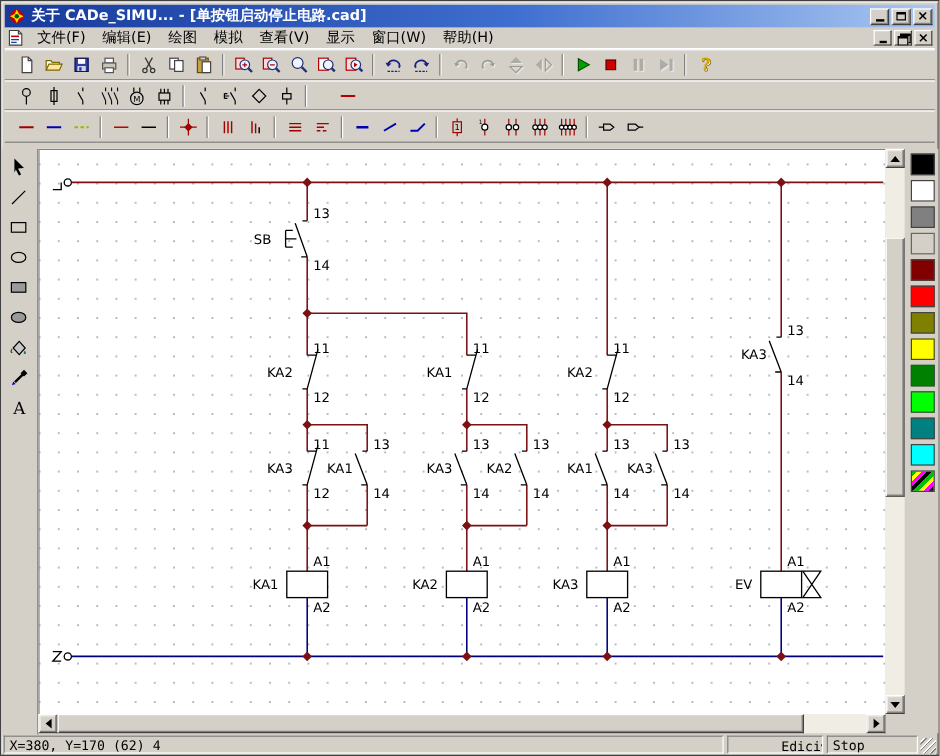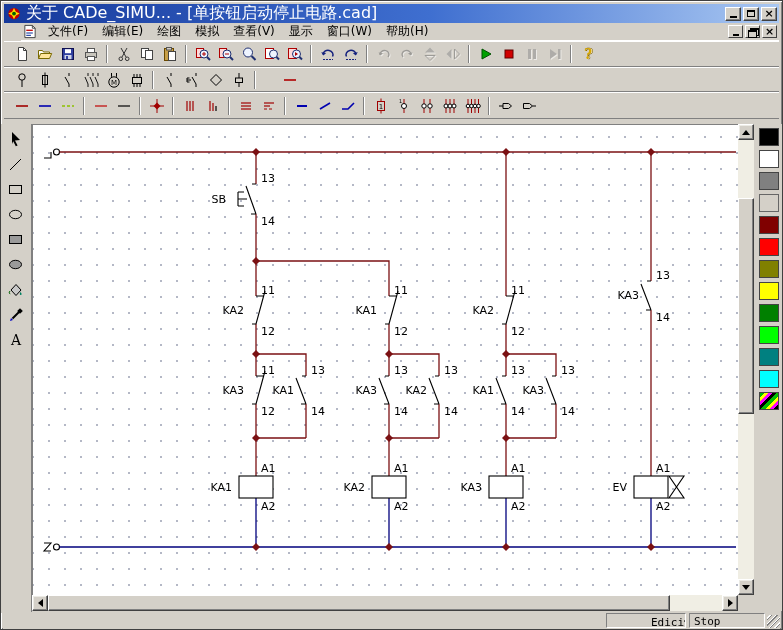--- a/index.html
+++ b/index.html
@@ -4,33 +4,33 @@
 <style>
   html,body{margin:0;padding:0;background:#c0c0c0;}
   *{box-sizing:border-box;}
   .win{position:relative;width:783px;height:630px;background:#d4d0c8;
        font-family:"DejaVu Sans","Liberation Sans",sans-serif;font-size:12px;color:#000;
        border:1px solid #404040;box-shadow:inset 1px 1px 0 #fff,inset -1px -1px 0 #808080;overflow:hidden;}
   
   .titlebar{position:absolute;left:3px;top:3px;right:3px;height:19px;
     background:linear-gradient(90deg,#16399b 0%,#3f6fd0 55%,#aac8f2 100%);
     display:flex;align-items:center;padding:0 2px;}
-  .titlebar .ttext{color:#fff;font-weight:normal;font-size:16px;margin-left:4px;white-space:nowrap;overflow:hidden;flex:1;}
+  .titlebar .ttext{color:#fff;font-weight:bold;font-size:12px;margin-left:4px;white-space:nowrap;overflow:hidden;flex:1;}
   .appicon{width:16px;height:15px;flex:0 0 16px;}
   .winbtn{width:16px;height:14px;margin-left:2px;background:#d4d0c8;border:1px solid;
     border-color:#fff #404040 #404040 #fff;box-shadow:inset -1px -1px 0 #808080;
     display:flex;align-items:center;justify-content:center;font-size:10px;line-height:1;font-weight:bold;flex:0 0 16px;}
   .glyph-min{width:7px;height:2px;background:#000;margin-top:7px;}
   .glyph-max{width:8px;height:7px;border:1px solid #000;border-top-width:2px;}
   .glyph-restore{position:relative;width:9px;height:8px;}
   .glyph-restore:before{content:"";position:absolute;left:2px;top:0;width:7px;height:5px;border:1px solid #000;border-top-width:2px;background:#d4d0c8;}
   .glyph-restore:after{content:"";position:absolute;left:0;top:2px;width:7px;height:5px;border:1px solid #000;border-top-width:2px;background:#d4d0c8;}
   .glyph-close{font-size:11px;font-weight:bold;line-height:1;}
   
-  .menubar{position:absolute;left:20px;top:22px;right:3px;height:18px;background:#d4d0c8;
+  .menubar{position:absolute;left:3px;top:22px;right:3px;height:18px;background:#d4d0c8;
     display:flex;align-items:center;border-bottom:1px solid #fff;}
   .docicon{width:16px;height:15px;margin:0 3px 0 1px;}
   .menuitem{padding:1px 7px;white-space:nowrap;}
   .menubar .spacer{flex:1;}
   .mdibtn{width:15px;height:13px;margin-right:2px;background:#d4d0c8;border:1px solid;
     border-color:#fff #404040 #404040 #fff;display:flex;align-items:center;justify-content:center;}
   
   .tb{position:absolute;left:3px;right:3px;background:#d4d0c8;display:flex;align-items:center;
       border-top:1px solid #fff;border-bottom:1px solid #808080;padding-left:6px;}
   .tb1{top:40px;height:26px;}
@@ -758,18 +758,19 @@
     <div class="swatch c-olive"></div>
     <div class="swatch c-yellow"></div>
     <div class="swatch c-darkgreen"></div>
     <div class="swatch c-green"></div>
     <div class="swatch c-teal"></div>
     <div class="swatch c-cyan"></div>
     <div class="swatch c-rainbow"></div>
   </div>
 
   <div class="statusbar">
+    <div class="sb-pane" style="left:0;width:600px;">X=380, Y=170 (62) 4</div>
     <div class="sb-pane" style="left:603px;width:80px;padding-left:44px;">Edici髇</div>
     <div class="sb-pane" style="left:686px;width:76px;">Stop</div>
     <div class="grip"></div>
   </div>
 
 </div>
 
 </body></html>

